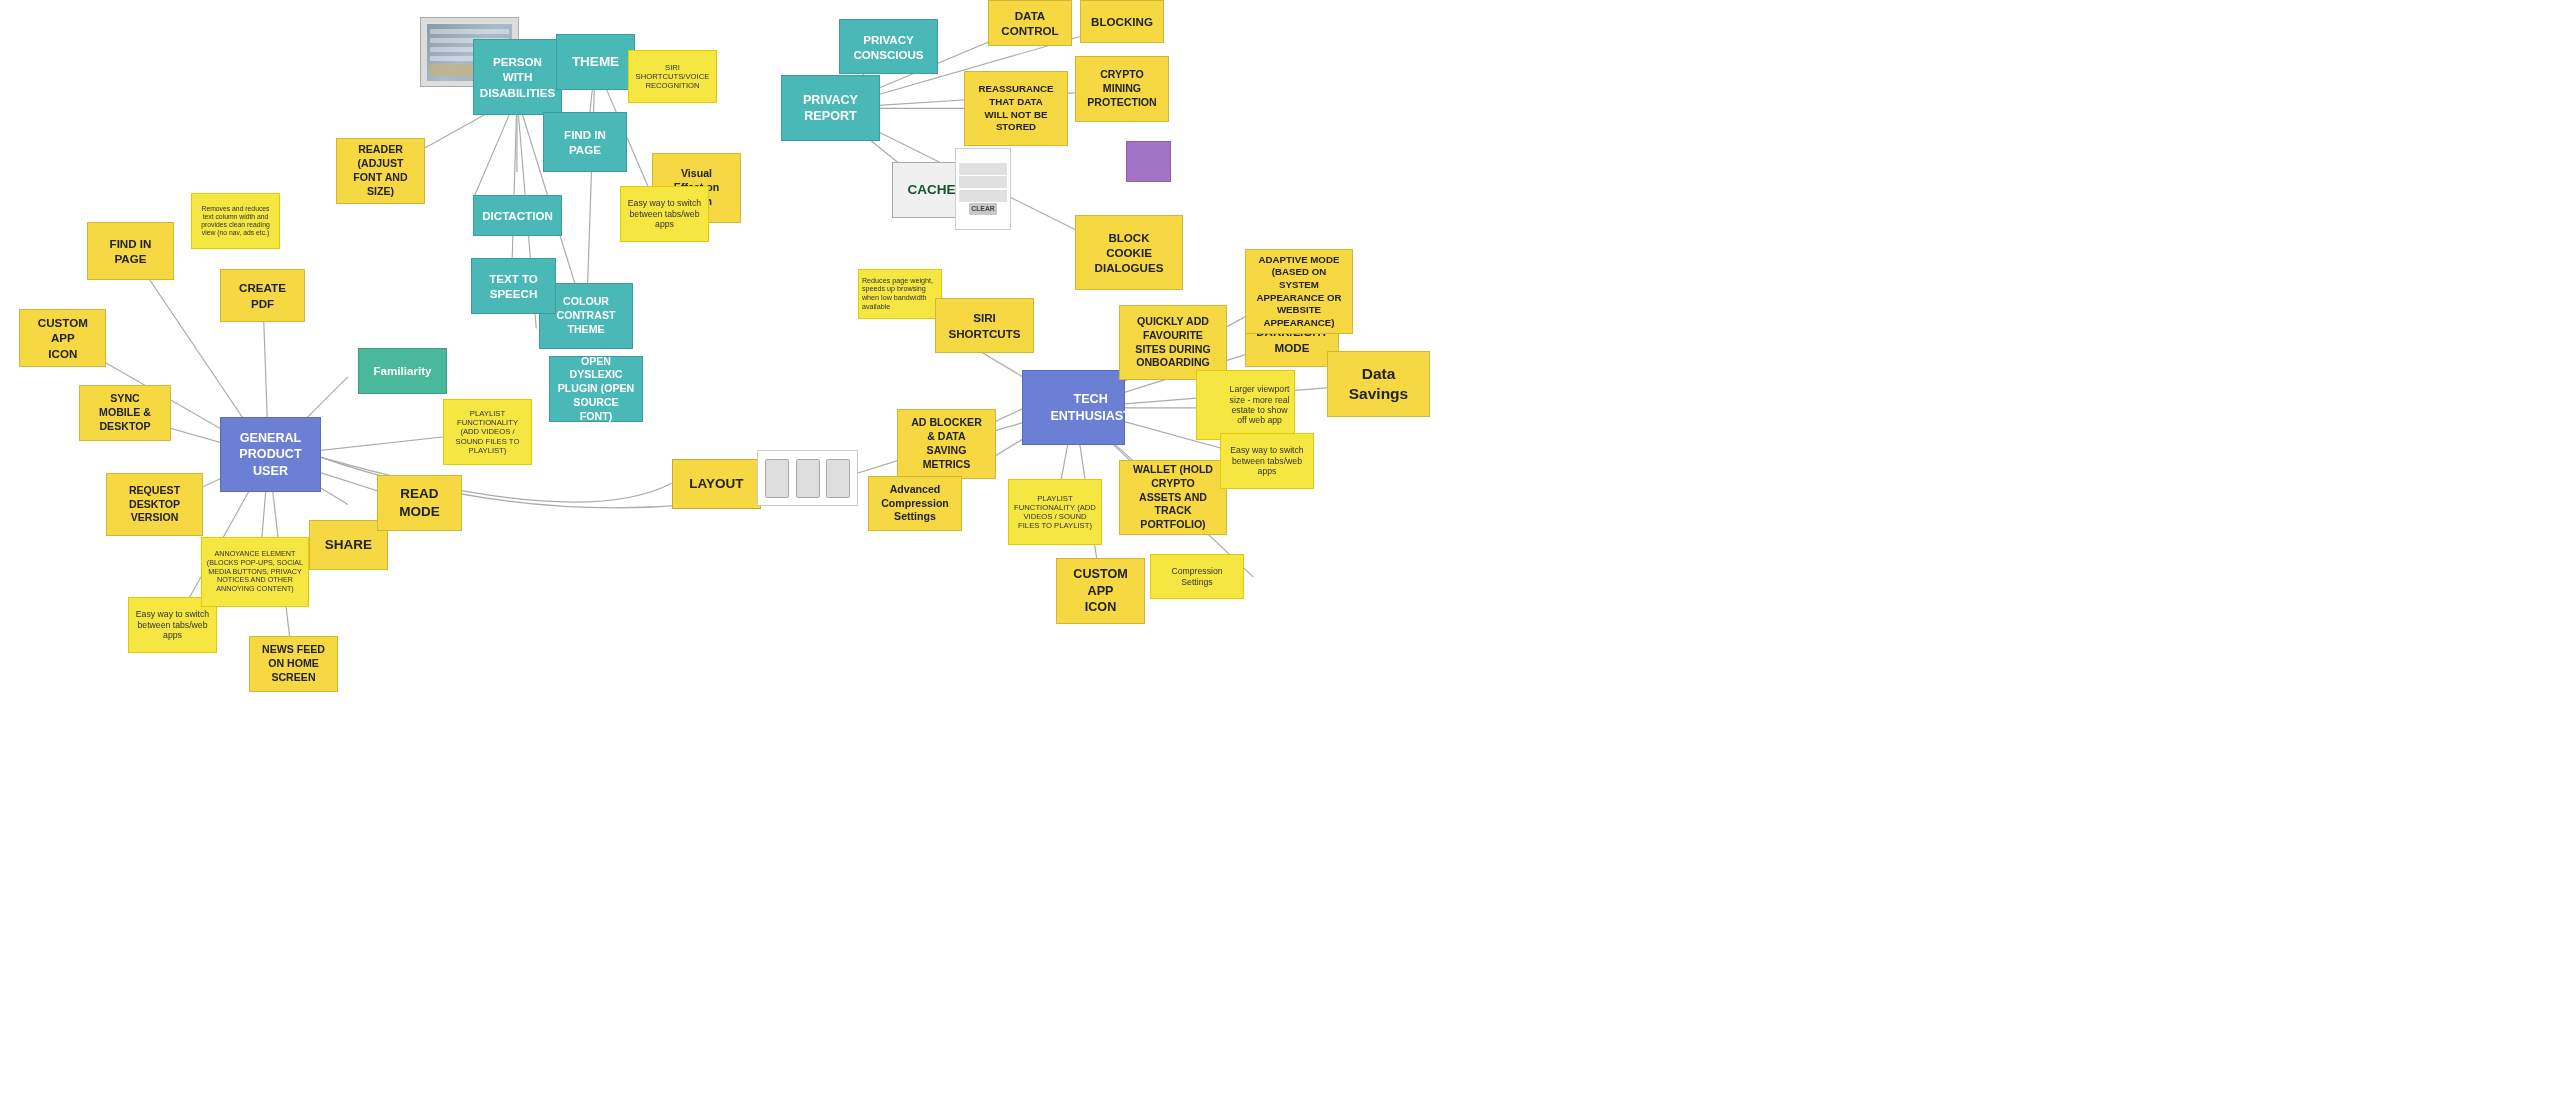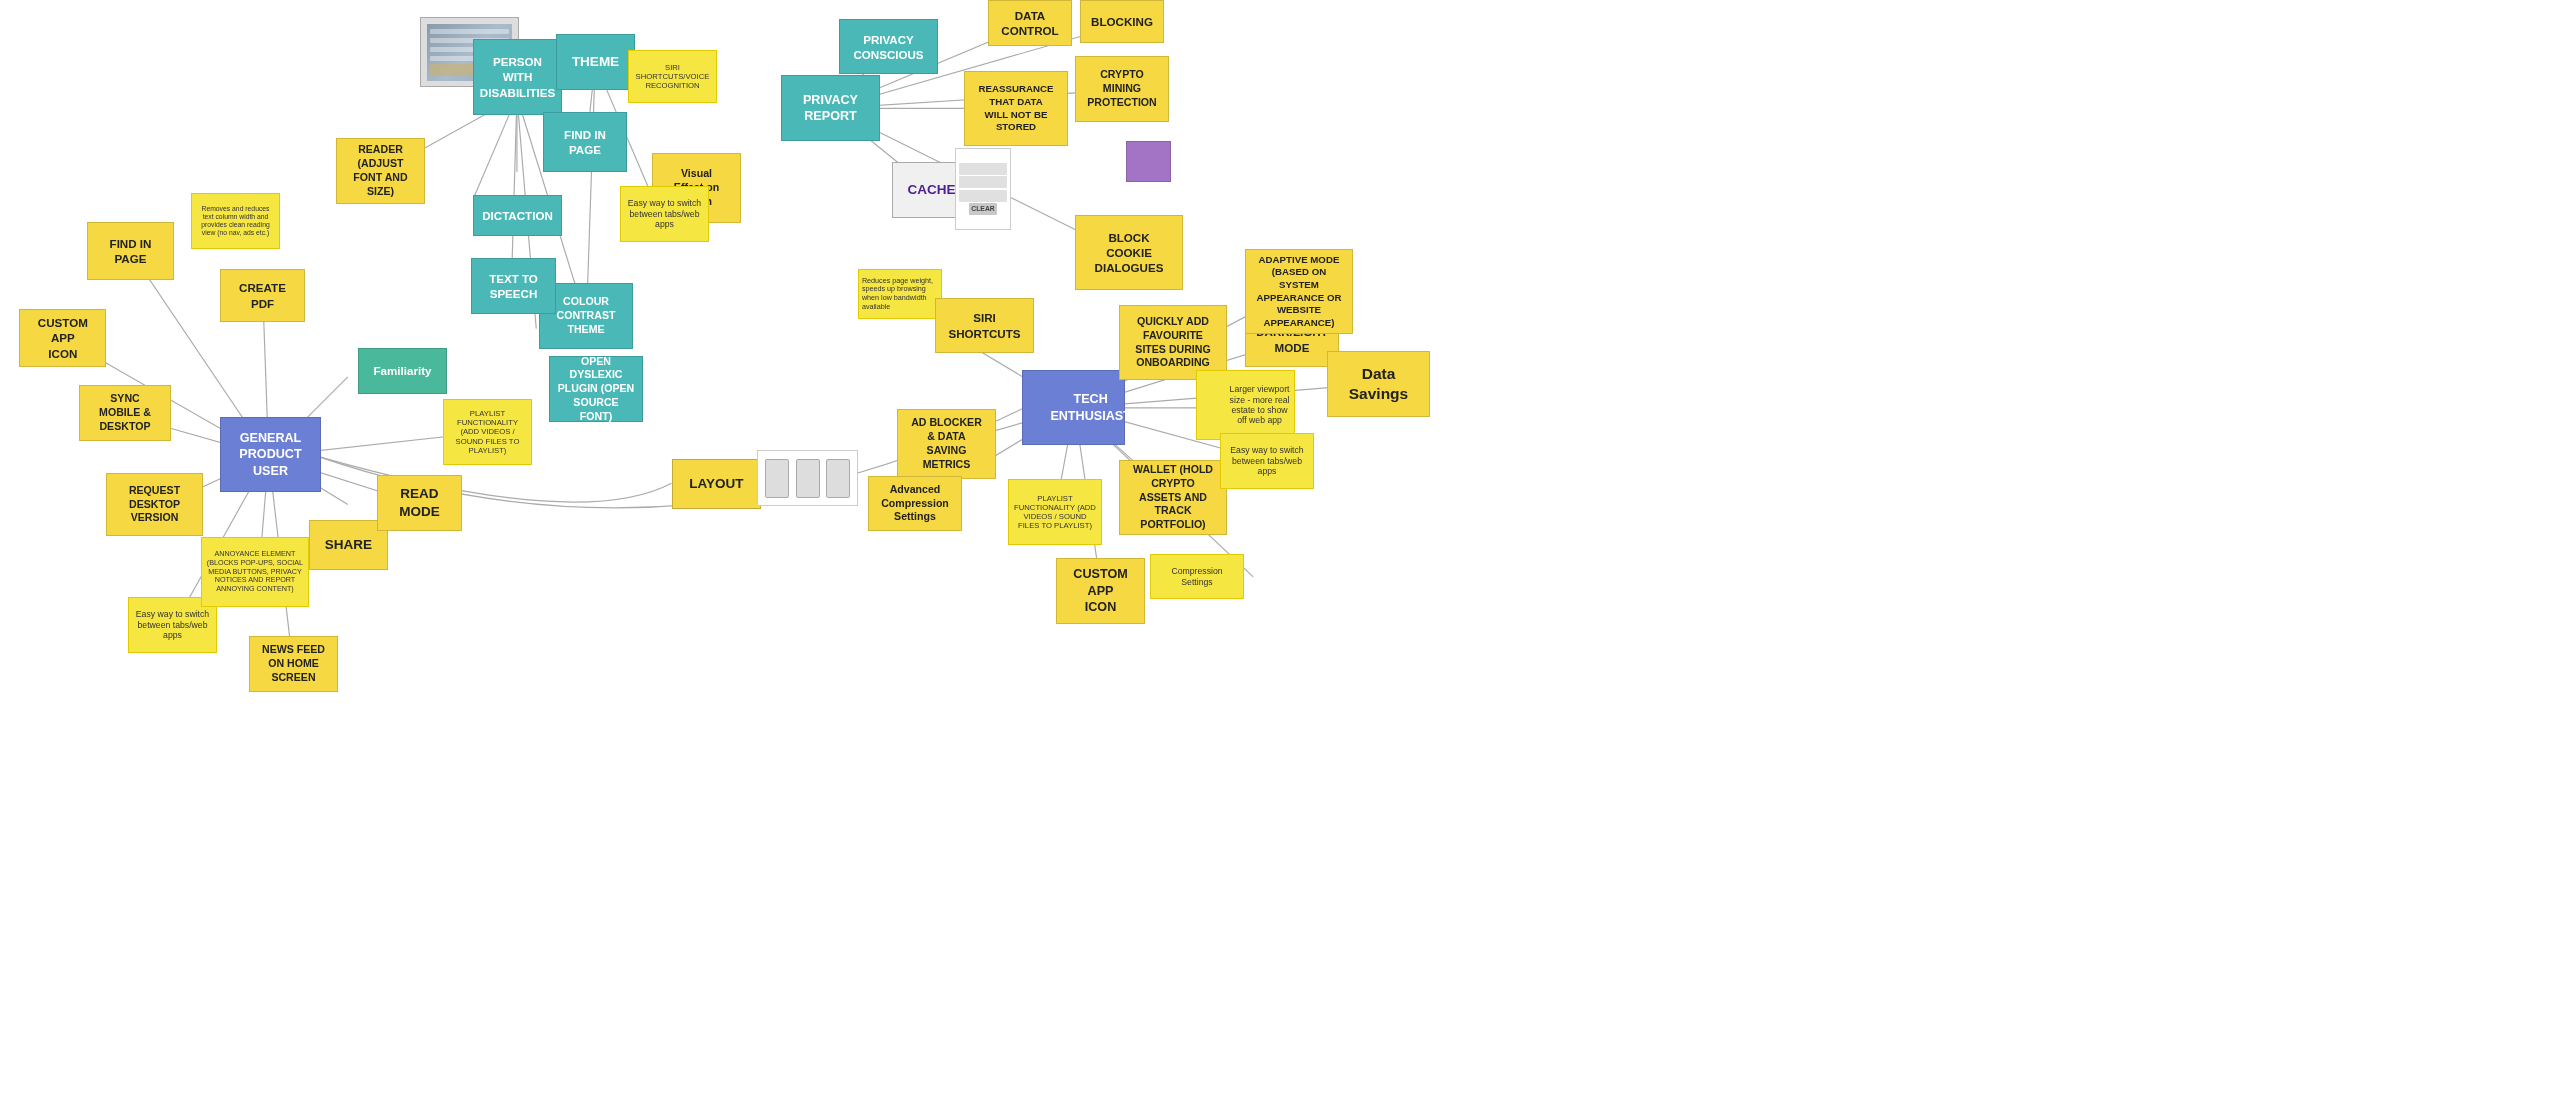--- a/index.html
+++ b/index.html
@@ -83,21 +83,21 @@
       display: flex;
       align-items: center;
       justify-content: center;
       flex-direction: column;
     }
     .cache-box {
       background: #f0f0f0;
       border: 1.4px solid #aaa;
       font-size: 10.6px;
       font-weight: bold;
-      color: #4c1d95;
+      color: #14532d;
       display: flex;
       align-items: center;
       justify-content: center;
     }
     .white-box {
       background: #fff;
       border: 1.4px solid #ccc;
       font-size: 7.7px;
       color: #444;
       display: flex;
@@ -216,21 +216,21 @@
 
   <div class="node yellow" style="left:336px;top:138px;width:89px;height:66px;font-size:10.6px;">
     READER<br>(ADJUST<br>FONT AND<br>SIZE)
   </div>
 
   <div class="node green-teal" style="left:358px;top:348px;width:89px;height:46px;font-size:11.6px;">
     Familiarity
   </div>
 
   <div class="node small-sticky" style="left:201px;top:537px;width:108px;height:70px;font-size:7.2px;font-weight:normal;text-align:center;">
-    ANNOYANCE ELEMENT (BLOCKS POP-UPS, SOCIAL MEDIA BUTTONS, PRIVACY NOTICES AND REPORT ANNOYING CONTENT)
+    ANNOYANCE ELEMENT (BLOCKS POP-UPS, SOCIAL MEDIA BUTTONS, PRIVACY NOTICES AND OTHER ANNOYING CONTENT)
   </div>
 
   <div class="node yellow" style="left:249px;top:636px;width:89px;height:56px;font-size:10.6px;">
     NEWS FEED<br>ON HOME<br>SCREEN
   </div>
 
   <div class="node yellow" style="left:309px;top:520px;width:79px;height:50px;font-size:13.5px;">
     SHARE
   </div>
 

